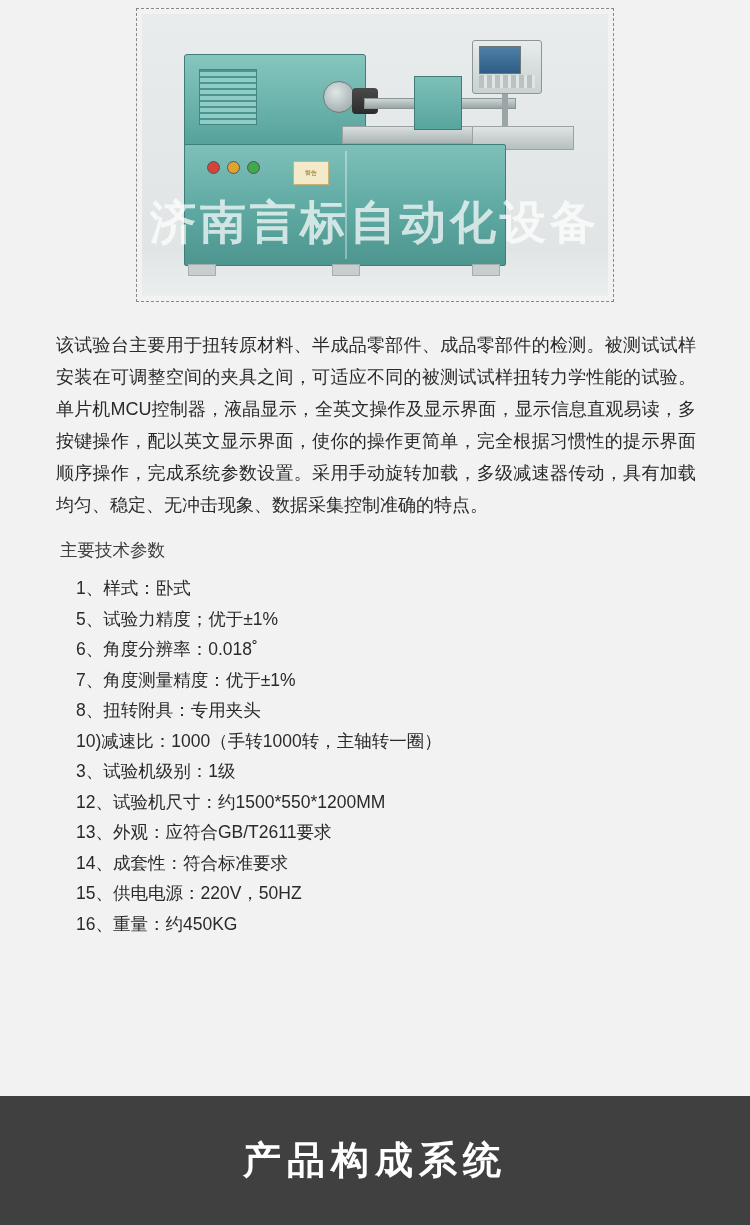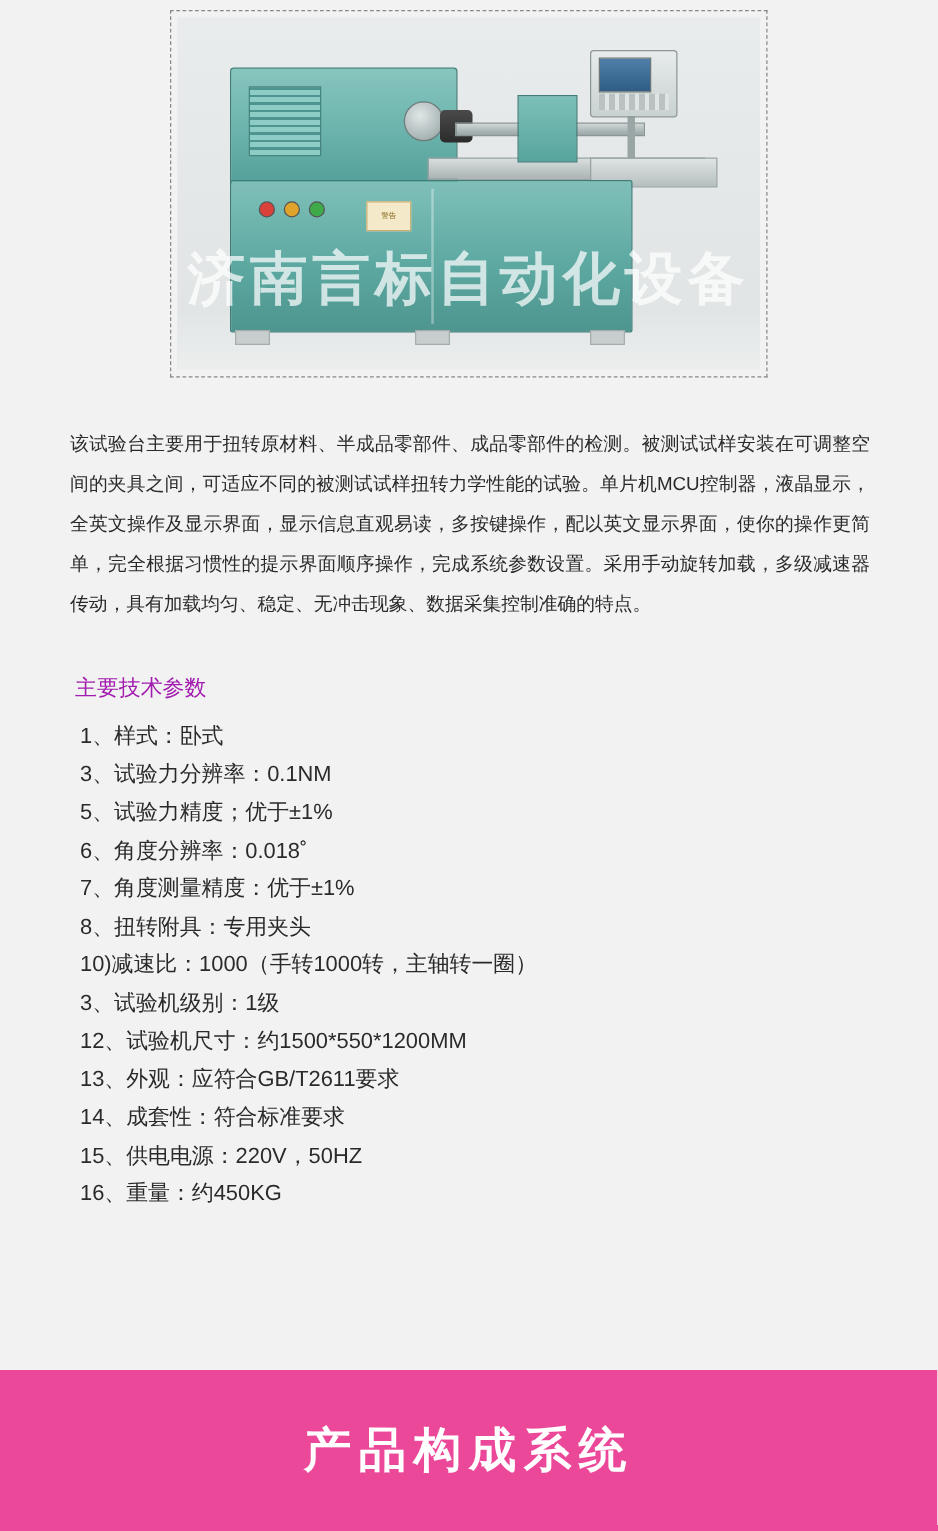--- a/index.html
+++ b/index.html
@@ -219,59 +219,59 @@
     color: rgba(255,255,255,.72);
     font-weight: bold;
     white-space: nowrap;
     pointer-events: none;
   }
 
   
   .body-text {
     position: absolute;
     left: 56px;
-    top: 325px;
+    top: 311px;
     width: 640px;
-    font-size: 15px;
+    font-size: 18px;
     line-height: 32px;
     color: #2a2a2a;
     text-align: justify;
   }
   .section-title {
     position: absolute;
     left: 60px;
     top: 535px;
     font-size: 17.5px;
     line-height: 30px;
-    color: #a21caf;
+    color: #404040;
   }
   .spec-list {
     position: absolute;
-    left: 64px;
+    left: 76px;
     top: 573px;
     width: 650px;
     list-style: none;
     margin: 0;
     padding: 0;
     font-size: 17.5px;
     line-height: 30.5px;
     color: #2a2a2a;
   }
   .spec-list li {
     white-space: nowrap;
   }
 
   
   .footer {
     position: absolute;
     left: 0;
     bottom: 0;
     width: 750px;
     height: 129px;
-    background: #ec4899;
+    background: #404040;
     display: flex;
     align-items: center;
     justify-content: center;
   }
   .footer-title {
     color: #ffffff;
     font-size: 38px;
     letter-spacing: 6px;
     font-weight: bold;
   }
@@ -317,21 +317,20 @@
       <div class="watermark">济南言标自动化设备</div>
     </div>
   </div>
 
   <p class="body-text">该试验台主要用于扭转原材料、半成品零部件、成品零部件的检测。被测试试样安装在可调整空间的夹具之间，可适应不同的被测试试样扭转力学性能的试验。单片机MCU控制器，液晶显示，全英文操作及显示界面，显示信息直观易读，多按键操作，配以英文显示界面，使你的操作更简单，完全根据习惯性的提示界面顺序操作，完成系统参数设置。采用手动旋转加载，多级减速器传动，具有加载均匀、稳定、无冲击现象、数据采集控制准确的特点。</p>
 
   <div class="section-title">主要技术参数</div>
 
   <ul class="spec-list">
     <li>1、样式：卧式</li>
-    <li>3、试验力分辨率：0.1NM</li>
     <li>5、试验力精度；优于±1%</li>
     <li>6、角度分辨率：0.018˚</li>
     <li>7、角度测量精度：优于±1%</li>
     <li>8、扭转附具：专用夹头</li>
     <li>10)减速比：1000（手转1000转，主轴转一圈）</li>
     <li>3、试验机级别：1级</li>
     <li>12、试验机尺寸：约1500*550*1200MM</li>
     <li>13、外观：应符合GB/T2611要求</li>
     <li>14、成套性：符合标准要求</li>
     <li>15、供电电源：220V，50HZ</li>

